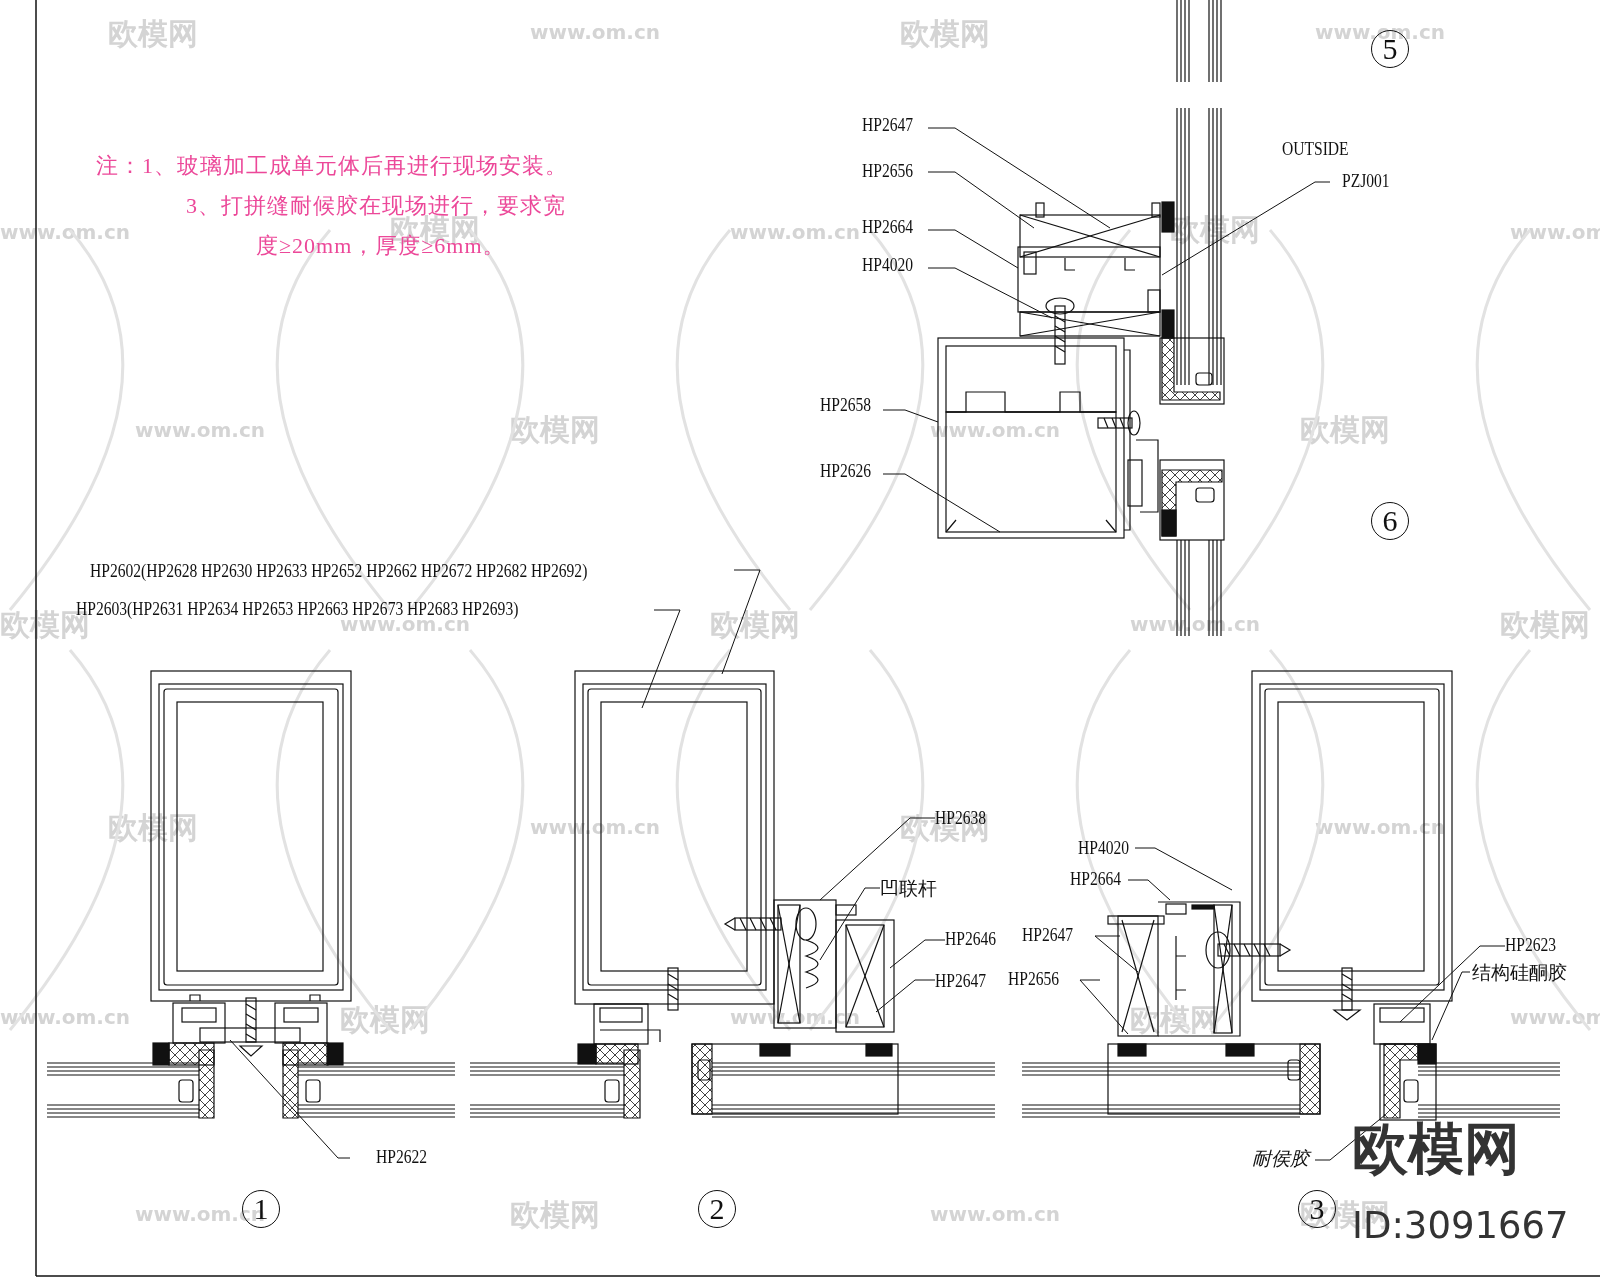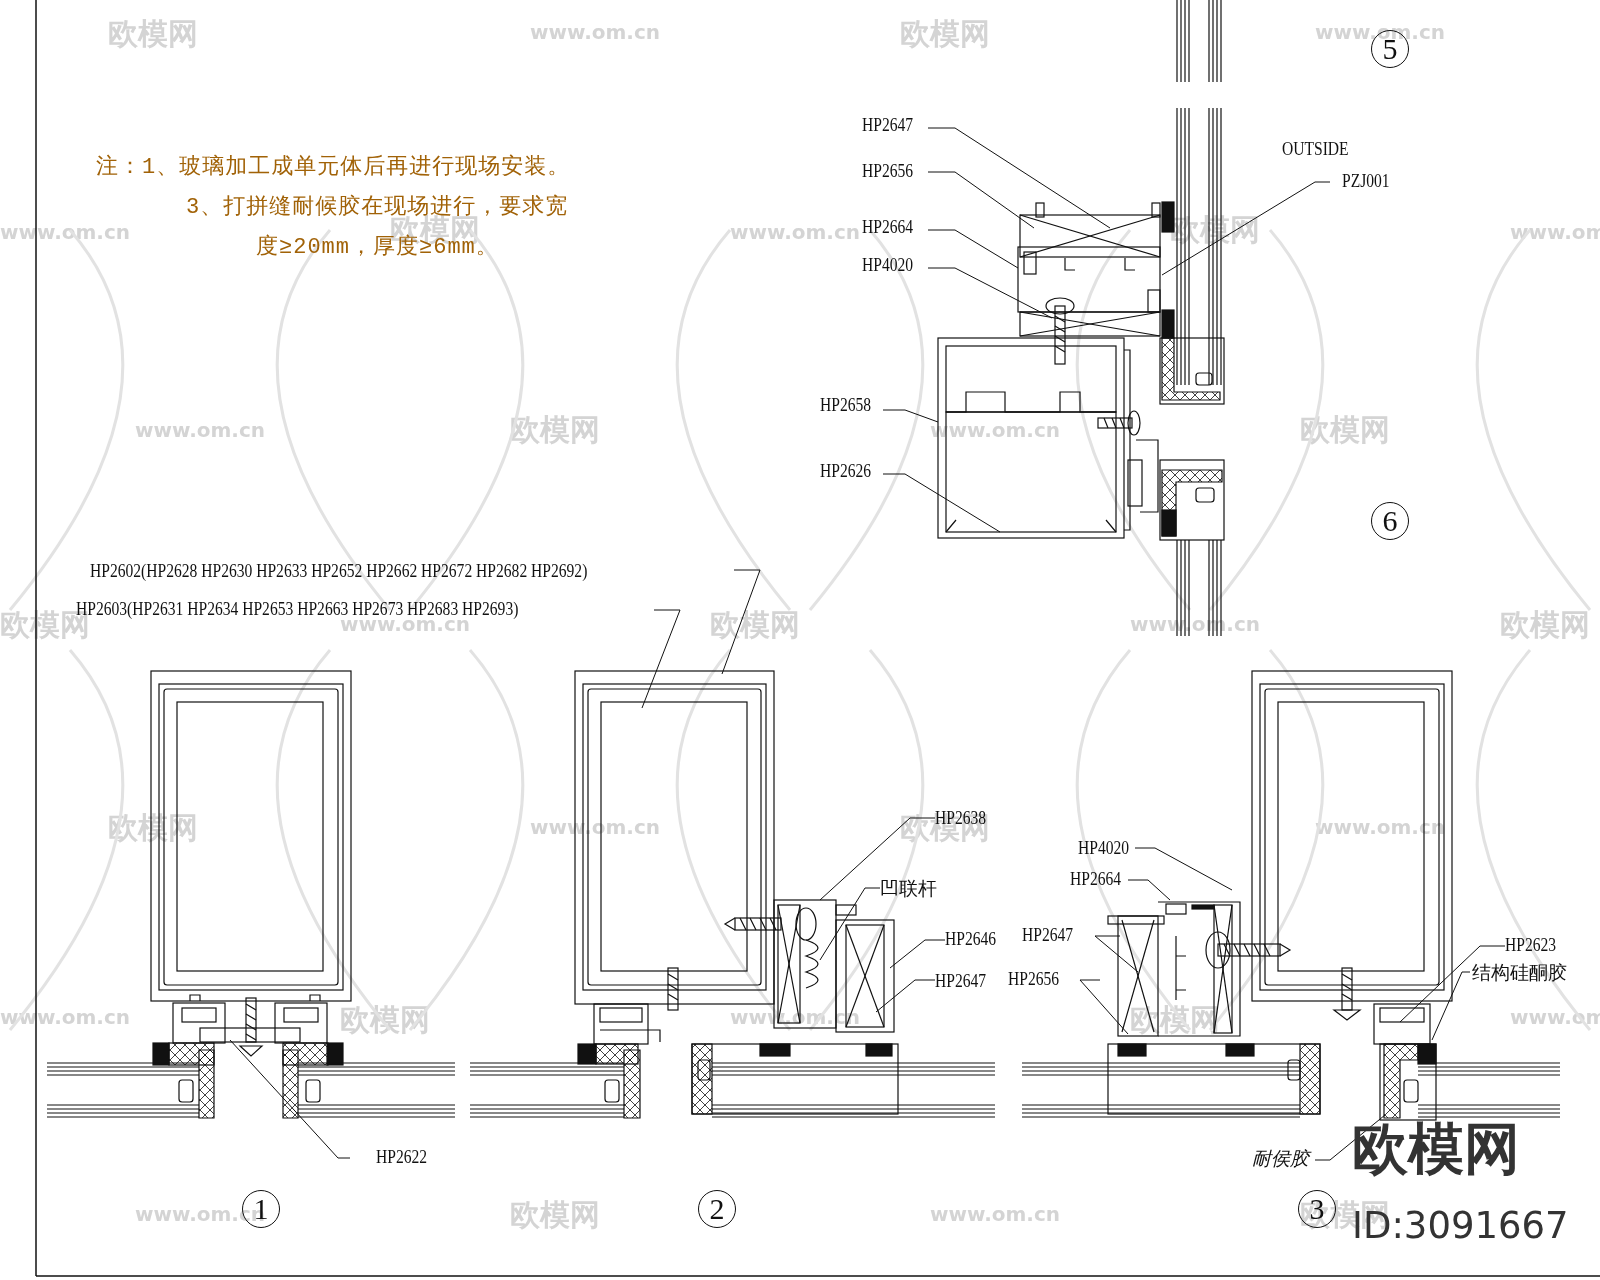--- a/index.html
+++ b/index.html
@@ -1,18 +1,18 @@
 <!DOCTYPE html>
 <html><head>
 <meta charset="utf-8">
 <style>
   html,body{margin:0;padding:0;background:#fff;}
   body{width:1600px;height:1280px;position:relative;overflow:hidden;font-family:"DejaVu Serif",serif;}
   #canvas{position:absolute;left:0;top:0;width:1600px;height:1280px;}
-  .note{position:absolute;font-family:Liberation Mono, monospace;font-size:22px;color:#a16207;white-space:nowrap;letter-spacing:1px;}
+  .note{position:absolute;font-family:Liberation Serif, serif;font-size:22px;color:#ec4899;white-space:nowrap;letter-spacing:1px;}
   .wm{position:absolute;font-family:"DejaVu Sans",sans-serif;color:#d4d4d4;font-weight:bold;white-space:nowrap;}
   .wm-big{position:absolute;font-family:"DejaVu Sans",sans-serif;color:#333;font-weight:bold;white-space:nowrap;}
   .lbl{position:absolute;font-family:"Liberation Serif","DejaVu Serif",serif;font-size:19px;color:#111;white-space:nowrap;transform:scaleX(0.82);transform-origin:left center;}
   .lbl-cn{position:absolute;font-family:"DejaVu Sans",sans-serif;font-size:19px;color:#111;white-space:nowrap;}
   .circ{position:absolute;width:36px;height:36px;border:1.5px solid #111;border-radius:50%;text-align:center;line-height:36px;font-family:"Liberation Serif",serif;font-size:30px;color:#111;}
 </style>
 </head>
 <body>
 
 <div>

